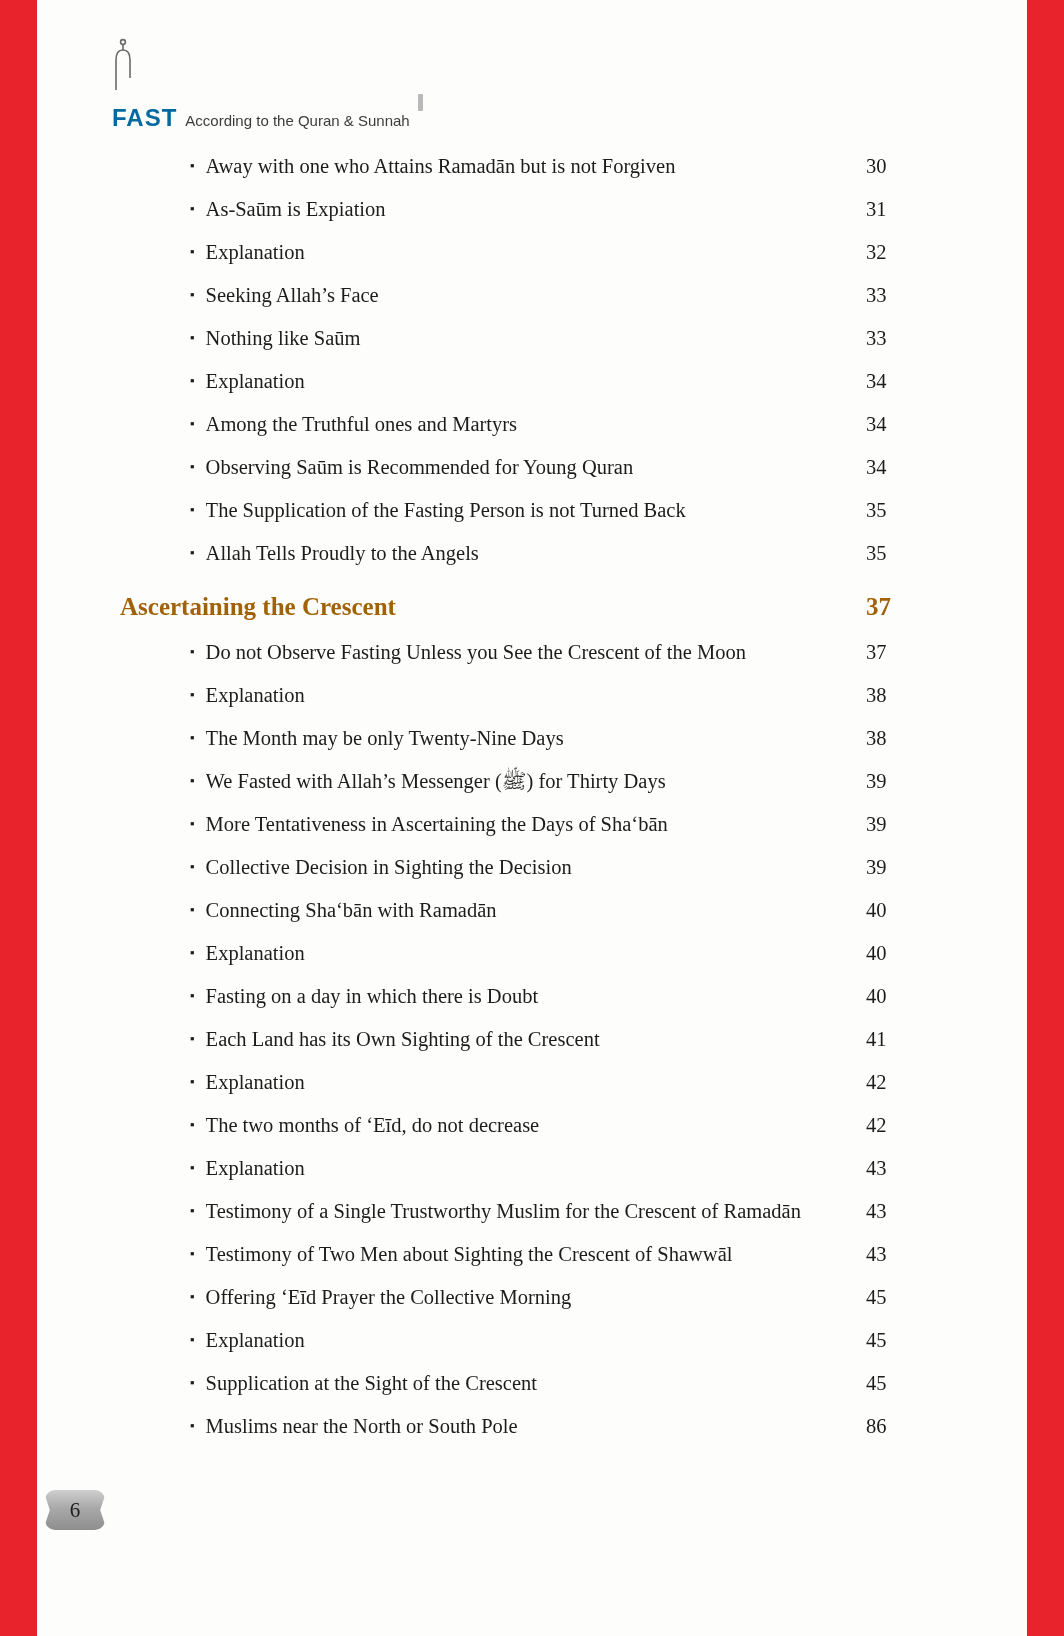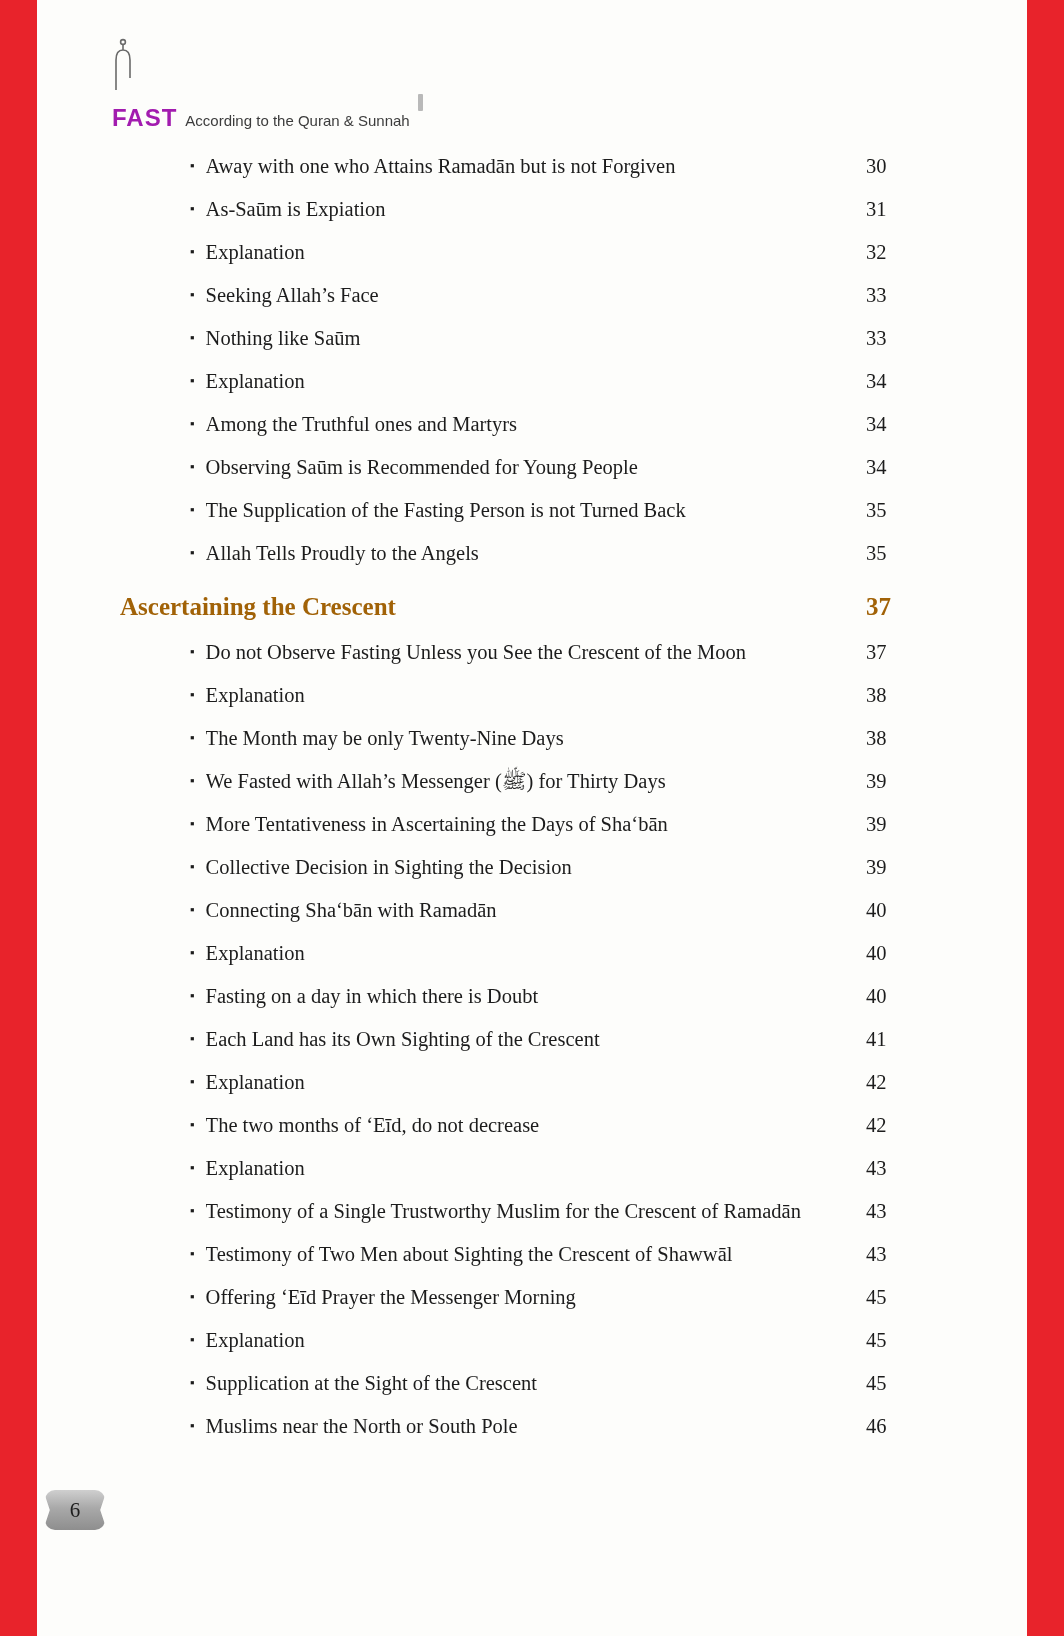--- a/index.html
+++ b/index.html
@@ -36,21 +36,21 @@
   }
   .brand .arch {
     position: absolute;
     left: -2px;
     top: -34px;
   }
   .brand-fast {
     font-weight: bold;
     font-size: 24px;
     letter-spacing: 1px;
-    color: #a21caf;
+    color: #0369a1;
     margin-right: 8px;
   }
   .brand-rest {
     font-size: 15px;
     color: #3c3c3c;
     margin-top: 40px;
   }
   .brand-bar {
     display: inline-block;
     width: 5px;
@@ -172,21 +172,21 @@
     <span class="label">Explanation</span>
     <span class="page">34</span>
   </div>
     <div class="toc-row entry">
     <span class="bullet">▪</span>
     <span class="label">Among the Truthful ones and Martyrs</span>
     <span class="page">34</span>
   </div>
     <div class="toc-row entry">
     <span class="bullet">▪</span>
-    <span class="label">Observing Saūm is Recommended for Young People</span>
+    <span class="label">Observing Saūm is Recommended for Young Quran</span>
     <span class="page">34</span>
   </div>
     <div class="toc-row entry">
     <span class="bullet">▪</span>
     <span class="label">The Supplication of the Fasting Person is not Turned Back</span>
     <span class="page">35</span>
   </div>
     <div class="toc-row entry">
     <span class="bullet">▪</span>
     <span class="label">Allah Tells Proudly to the Angels</span>
@@ -267,35 +267,35 @@
     <span class="label">Testimony of a Single Trustworthy Muslim for the Crescent of Ramadān</span>
     <span class="page">43</span>
   </div>
     <div class="toc-row entry">
     <span class="bullet">▪</span>
     <span class="label">Testimony of Two Men about Sighting the Crescent of Shawwāl</span>
     <span class="page">43</span>
   </div>
     <div class="toc-row entry">
     <span class="bullet">▪</span>
-    <span class="label">Offering ‘Eīd Prayer the Messenger Morning</span>
+    <span class="label">Offering ‘Eīd Prayer the Collective Morning</span>
     <span class="page">45</span>
   </div>
     <div class="toc-row entry">
     <span class="bullet">▪</span>
     <span class="label">Explanation</span>
     <span class="page">45</span>
   </div>
     <div class="toc-row entry">
     <span class="bullet">▪</span>
     <span class="label">Supplication at the Sight of the Crescent</span>
     <span class="page">45</span>
   </div>
     <div class="toc-row entry">
     <span class="bullet">▪</span>
     <span class="label">Muslims near the North or South Pole</span>
-    <span class="page">46</span>
+    <span class="page">86</span>
   </div>
   </main>
 
 <div class="page-badge">
   <span>6</span>
 </div>
 
 </body></html>

